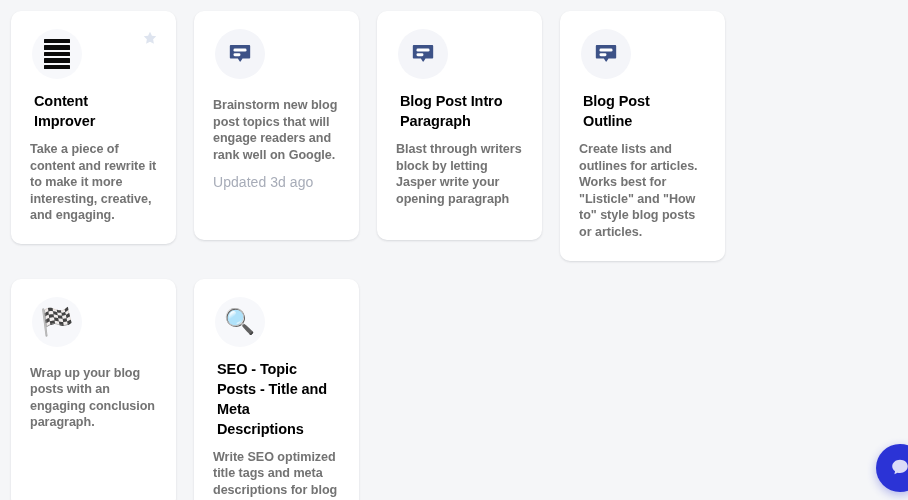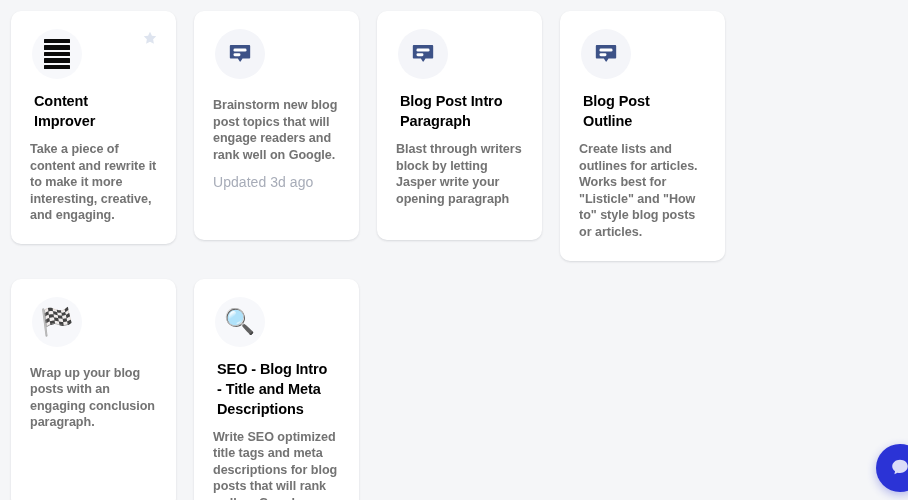--- a/index.html
+++ b/index.html
@@ -251,21 +251,21 @@
       </div>
       <p class="card-desc">Wrap up your blog posts with an engaging conclusion paragraph.</p>
     </div>
 
     <div class="card row2">
       <div class="card-top">
         <div class="icon-circle plain">
           <span class="emoji-icon small">🔍</span>
         </div>
       </div>
-      <h3 class="card-title">SEO - Blog Intro - Title and Meta Descriptions</h3>
+      <h3 class="card-title">SEO - Topic Posts - Title and Meta Descriptions</h3>
       <p class="card-desc">Write SEO optimized title tags and meta descriptions for blog posts that will rank well on Google.</p>
     </div>
 
   </div>
 
   <button class="fab">
     <svg viewBox="0 0 24 24">
       <path fill="#ffffff" opacity="0.92" d="M12 3c-4.7 0-8.5 3.2-8.5 7.1 0 2.2 1.2 4.2 3.1 5.5l-.7 3.2 3.4-1.7c.85.2 1.75.3 2.7.3 4.7 0 8.5-3.2 8.5-7.3S16.7 3 12 3z"></path>
     </svg>
   </button>

